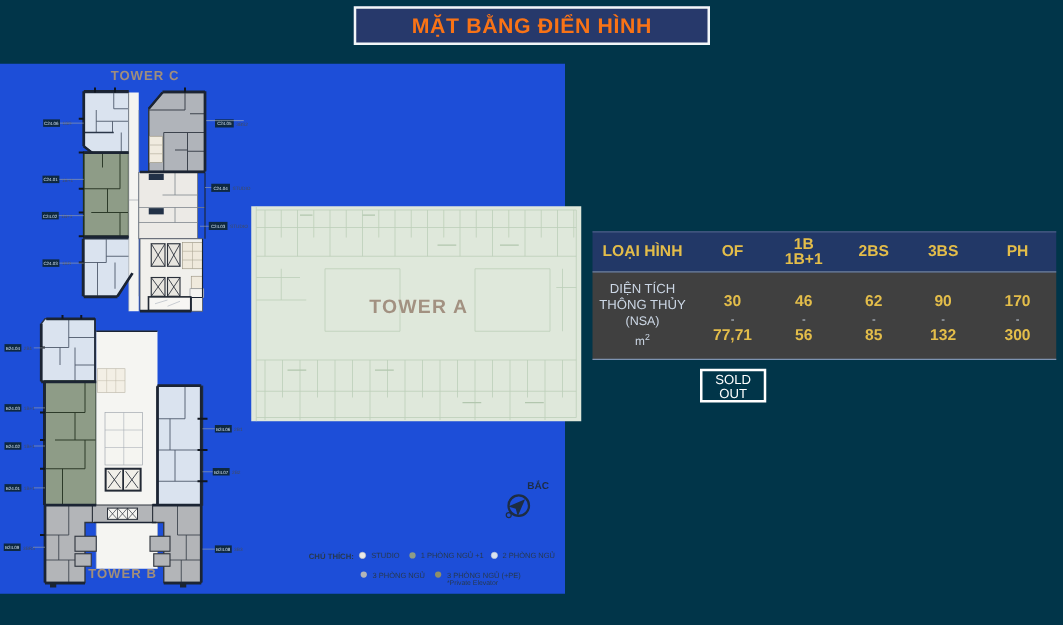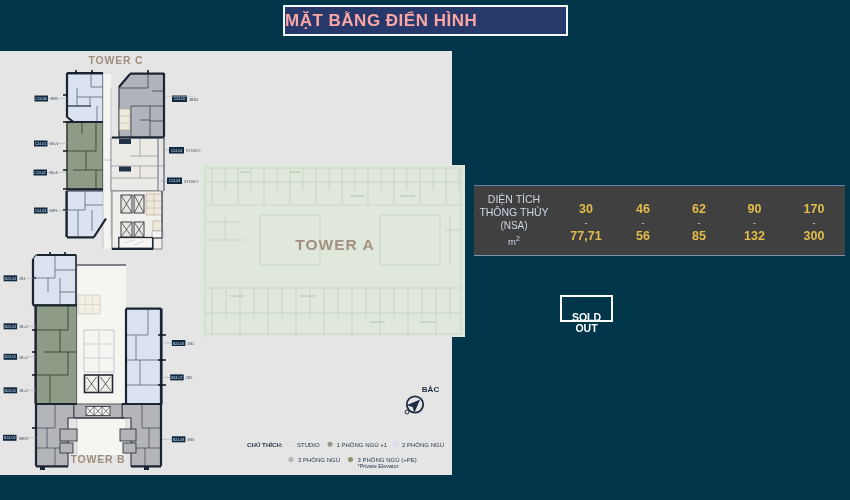--- a/index.html
+++ b/index.html
@@ -1,28 +1,28 @@
 <!DOCTYPE html>
 <html><head>
 <meta charset="utf-8">
 <style>
 html,body{margin:0;padding:0}
 body{width:850px;height:500px;background:#013549;font-family:"Liberation Sans",sans-serif;position:relative;overflow:hidden}
-.titlebox{position:absolute;left:283px;top:5px;width:285px;height:31px;background:#27396b;border:2px solid #f2f6f8;box-sizing:border-box;color:#fca5a5;font-weight:bold;font-size:17px;letter-spacing:0.5px;text-align:left;line-height:27px}
-.panel{position:absolute;left:0;top:51px;width:452px;height:424px;background:#e5e5e5}
+.titlebox{position:absolute;left:283px;top:5px;width:285px;height:31px;background:#27396b;border:2px solid #f2f6f8;box-sizing:border-box;color:#f97316;font-weight:bold;font-size:17px;letter-spacing:0.5px;text-align:center;line-height:27px}
+.panel{position:absolute;left:0;top:51px;width:452px;height:424px;background:#1d4ed8}
 .tbl{position:absolute;left:474px;top:185px;width:371px}
 .thead{height:31px;background:#223867;border-top:1px solid #4a5f87;display:flex;align-items:center}
 .tbody{height:69px;background:#404040;border-top:1px solid #6b80a8;border-bottom:1.5px solid #7d93b2;display:flex;align-items:center}
 .c{text-align:center;box-sizing:border-box}
 .c1{width:80px}.c2{width:64px}.c3{width:54px;padding-right:4px}.c4{width:54px}.c5{width:57px}.c6{width:62px}
 .hd{color:#e3bd4a;font-weight:bold;font-size:12.5px;line-height:11.5px}
 .lbl{color:#ccd7e5;font-size:10.5px;line-height:13px}
 .val{color:#e3bd4a;font-weight:bold;font-size:12.5px;line-height:13px;padding-top:4px}
 .dash{color:#ccd7e5;font-size:9px;line-height:13px;font-weight:normal}
-.sold{position:absolute;left:560px;top:295px;width:53px;height:26.5px;border:2px solid #fff;box-sizing:border-box;color:#fff;font-weight:bold;font-size:10.5px;line-height:11px;text-align:center;padding-top:15px}
+.sold{position:absolute;left:560px;top:295px;width:53px;height:26.5px;border:2px solid #fff;box-sizing:border-box;color:#fff;font-weight:normal;font-size:10.5px;line-height:11px;text-align:center;padding-top:2px}
 </style>
 </head>
 <body>
 
 <div class="titlebox">MẶT BẰNG ĐIỂN HÌNH</div>
 
 <div class="panel">
 <svg width="470" height="424" viewBox="0 51 470 424" font-family="Liberation Sans,sans-serif">
 
 <g>
@@ -286,20 +286,28 @@
 <g>
         <circle cx="350.5" cy="459.6" r="2.5" fill="#8f8f68"></circle>
         <text x="357.5" y="462.1" font-size="6" fill="#27394e">3 PHÒNG NGỦ (+PE)</text>
         <text x="357.5" y="467.8" font-size="5.5" fill="#27394e">*Private Elevator</text>
       </g>
 </svg>
 </div>
 
 <div class="tbl">
 
+<div class="thead">
+<div class="c c1 hd">LOẠI HÌNH</div>
+<div class="c c2 hd">OF</div>
+<div class="c c3 hd">1B<br>1B+1</div>
+<div class="c c4 hd">2BS</div>
+<div class="c c5 hd">3BS</div>
+<div class="c c6 hd">PH</div>
+</div>
 
 <div class="tbody">
 <div class="c c1 lbl">DIỆN TÍCH<br>THÔNG THỦY<br><span style="font-size:10px">(NSA)</span><br><span style="font-size:9.5px">m<sup style="font-size:7px">2</sup></span></div>
 <div class="c c2 val">30<br><span class="dash">-</span><br>77,71</div>
 <div class="c c3 val">46<br><span class="dash">-</span><br>56</div>
 <div class="c c4 val">62<br><span class="dash">-</span><br>85</div>
 <div class="c c5 val">90<br><span class="dash">-</span><br>132</div>
 <div class="c c6 val">170<br><span class="dash">-</span><br>300</div>
 </div>
 </div>

